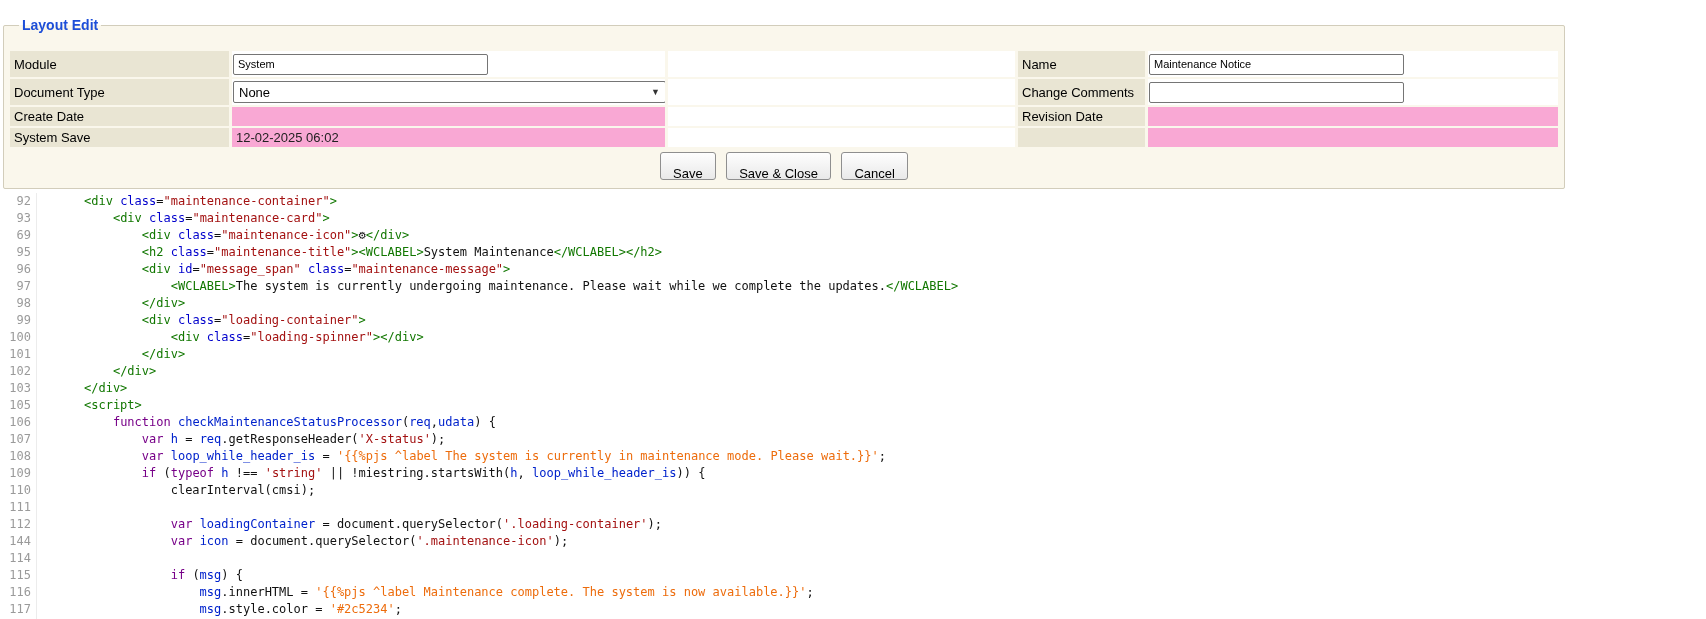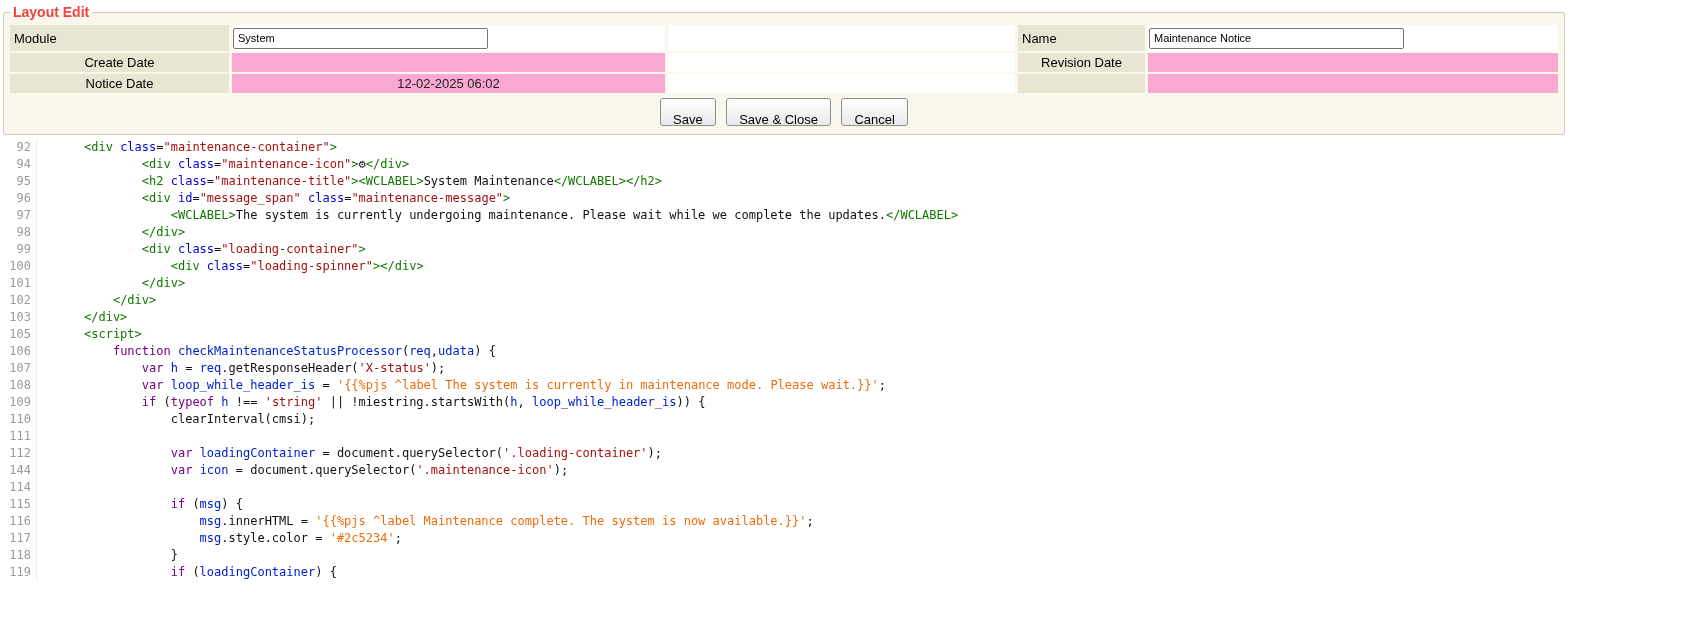--- a/index.html
+++ b/index.html
@@ -7,30 +7,30 @@
     width:1706px;height:619px;overflow:hidden;background:#fff;
     font-family:"Liberation Sans",sans-serif;
   }
   
   fieldset.layout-edit{
     box-sizing:border-box;width:1562px;margin:1px 0 0 3px;
     border:1px solid #d2cdbb;border-radius:2px;
     padding:0 3px 2px 3px;background:#faf7ec;
   }
   fieldset.layout-edit legend{
-    font-weight:bold;font-size:14px;color:#ef4444;padding:3px 3px;margin-left:3px;
+    font-weight:bold;font-size:14px;color:#1d4ed8;padding:16px 3px;margin-left:12px;
   }
   table.form-table{border-collapse:separate;border-spacing:3px 2px;width:100%;table-layout:fixed;}
   table.form-table td{font-size:13px;vertical-align:middle;overflow:hidden;}
   td.lbl{background:#e9e5d3;padding:2px 4px;color:#000;}
   td.fld{background:#ffffff;padding:0 1px;}
   td.ro{background:#f9a8d4;padding:0 4px;color:#222;}
   td.gap{background:#ffffff;}
   tr.r-edit{height:26px;}
-  tr.r-ro{height:19px;text-align:center;}
+  tr.r-ro{height:19px;}
   input.ti{
     width:255px;height:21px;box-sizing:border-box;border:1px solid #757575;border-radius:2px;
     padding:1px 4px;font-family:"Liberation Sans",sans-serif;font-size:11px;color:#000;background:#fff;
     vertical-align:middle;
   }
   .sel{
     width:433px;height:22px;box-sizing:border-box;border:1px solid #757575;border-radius:2px;
     background:#fff;display:flex;align-items:center;justify-content:space-between;
     padding:0 5px;font-size:13px;color:#000;
   }
@@ -75,50 +75,66 @@
           <col>
       </colgroup>
       <tbody>
           <tr class="r-edit">
         <td class="lbl">Module</td>
         <td class="fld"><input class="ti" type="text" value="System" style=""></td>
         <td class="gap"></td>
         <td class="lbl">Name</td>
         <td class="fld"><input class="ti" type="text" value="Maintenance Notice" style=""></td>
       </tr>
+      <tr class="r-edit">
+        <td class="lbl">Document Type</td>
+        <td class="fld">
+          <div class="sel">
+            <span>None</span>
+            <span class="arrow">▼</span>
+          </div>
+        </td>
+        <td class="gap"></td>
+        <td class="lbl">Change Comments</td>
+        <td class="fld"><input class="ti" type="text" value="" style=""></td>
+      </tr>
       <tr class="r-ro">
         <td class="lbl">Create Date</td>
         <td class="ro"></td>
         <td class="gap"></td>
         <td class="lbl">Revision Date</td>
         <td class="ro"></td>
       </tr>
       <tr class="r-ro">
-        <td class="lbl">Notice Date</td>
+        <td class="lbl">System Save</td>
         <td class="ro">12-02-2025 06:02</td>
         <td class="gap"></td>
         <td class="lbl"></td>
         <td class="ro"></td>
       </tr>
     </tbody>
       </table>
     <div class="btnrow">
       <button class="btn">Save</button>
       <button class="btn">Save &amp; Close</button>
       <button class="btn">Cancel</button>
     </div>
   </fieldset>
 
   <div class="editor">
       <div class="code-line">
         <span class="ln">92</span>
         <span class="code"><span class="tok-tag">&lt;div</span><span class="tok-plain"> </span><span class="tok-attr">class</span><span class="tok-plain">=</span><span class="tok-str">"maintenance-container"</span><span class="tok-tag">&gt;</span></span>
       </div>
       <div class="code-line">
-        <span class="ln">94</span>
+        <span class="ln">93</span>
+        <span class="code"><span class="tok-plain">    </span><span class="tok-tag">&lt;div</span><span class="tok-plain"> </span><span class="tok-attr">class</span><span class="tok-plain">=</span><span class="tok-str">"maintenance-card"</span><span class="tok-tag">&gt;</span></span>
+      </div>
+      <div class="code-line">
+        <span class="ln">69</span>
         <span class="code"><span class="tok-plain">        </span><span class="tok-tag">&lt;div</span><span class="tok-plain"> </span><span class="tok-attr">class</span><span class="tok-plain">=</span><span class="tok-str">"maintenance-icon"</span><span class="tok-tag">&gt;</span><span class="tok-plain">⚙</span><span class="tok-tag">&lt;/div&gt;</span></span>
       </div>
       <div class="code-line">
         <span class="ln">95</span>
         <span class="code"><span class="tok-plain">        </span><span class="tok-tag">&lt;h2</span><span class="tok-plain"> </span><span class="tok-attr">class</span><span class="tok-plain">=</span><span class="tok-str">"maintenance-title"</span><span class="tok-tag">&gt;</span><span class="tok-tag">&lt;WCLABEL&gt;</span><span class="tok-plain">System Maintenance</span><span class="tok-tag">&lt;/WCLABEL&gt;</span><span class="tok-tag">&lt;/h2&gt;</span></span>
       </div>
       <div class="code-line">
         <span class="ln">96</span>
         <span class="code"><span class="tok-plain">        </span><span class="tok-tag">&lt;div</span><span class="tok-plain"> </span><span class="tok-attr">id</span><span class="tok-plain">=</span><span class="tok-str">"message_span"</span><span class="tok-plain"> </span><span class="tok-attr">class</span><span class="tok-plain">=</span><span class="tok-str">"maintenance-message"</span><span class="tok-tag">&gt;</span></span>
       </div>

